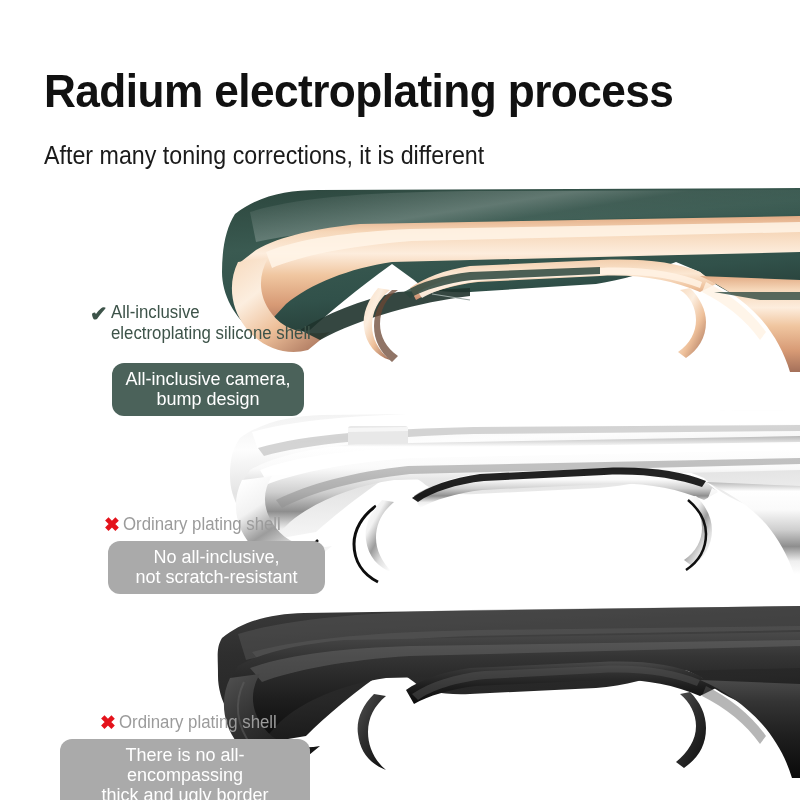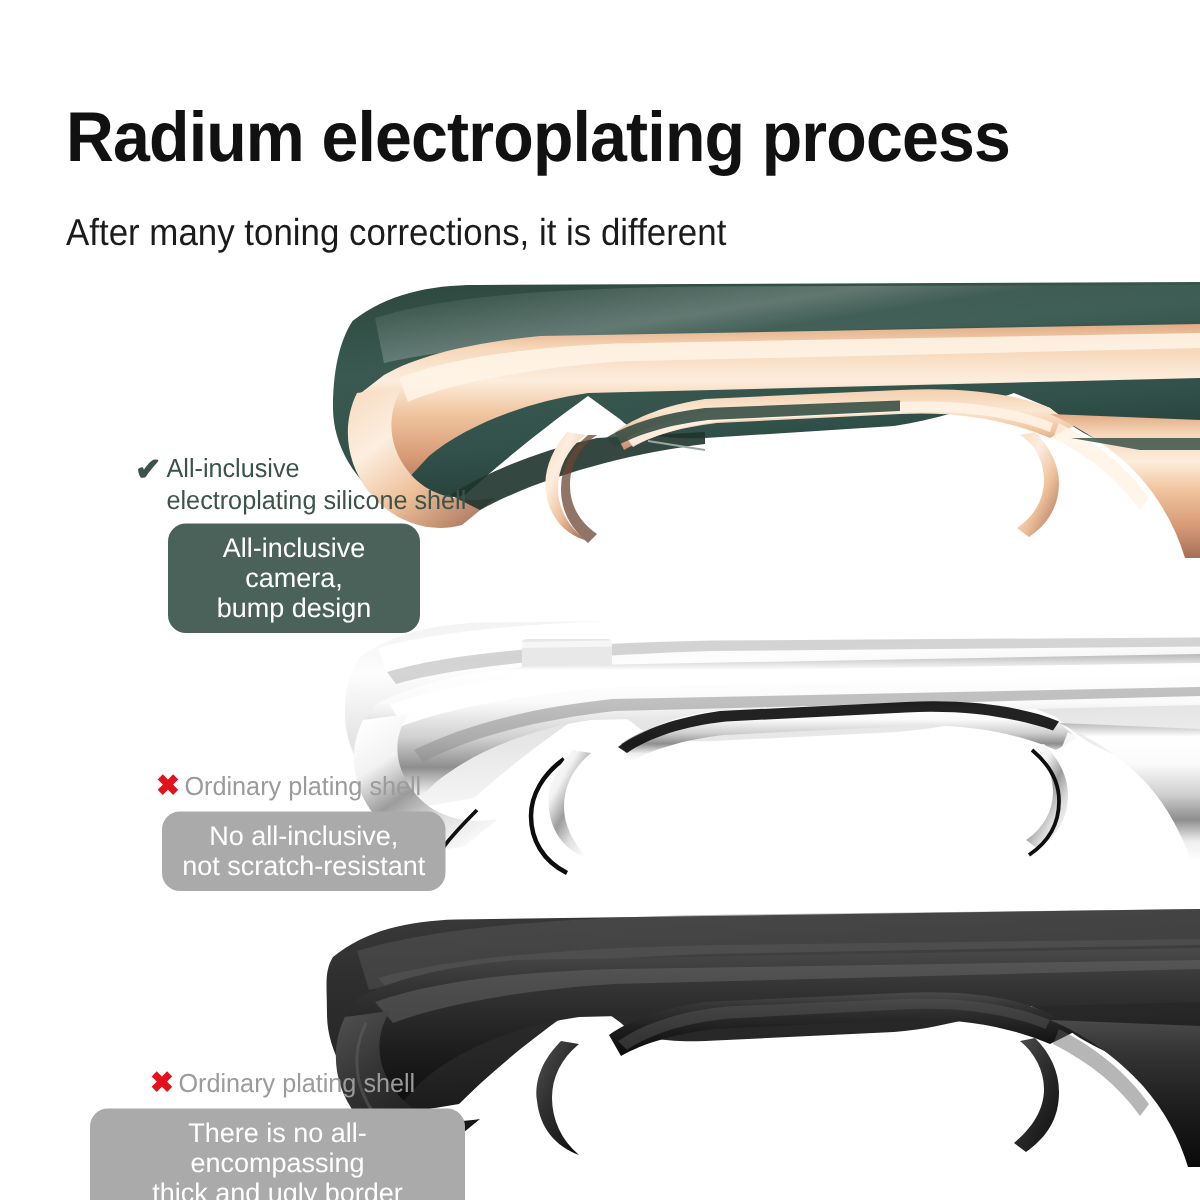--- a/index.html
+++ b/index.html
@@ -107,24 +107,24 @@
     text-align: center;
     padding: 6px 12px 7px 12px;
     white-space: pre-line;
     box-sizing: border-box;
   }
   .pill-green { background: #4b625a; }
   .pill-gray  { background: #aaaaaa; }
 
   
   #callout-1 { left: 90px;  top: 302px; }
-  #callout-1 .pill { margin-top: 5px; margin-left: 22px; width: 168px; }
+  #callout-1 .pill { margin-top: 19px; margin-left: 22px; width: 192px; }
 
   #callout-2 { left: 104px; top: 514px; }
-  #callout-2 .pill { margin-top: 6px; margin-left: 4px; width: 189px; }
+  #callout-2 .pill { margin-top: 6px; margin-left: 4px; width: 217px; }
 
   #callout-3 { left: 100px; top: 712px; }
   #callout-3 .pill { margin-top: 6px; margin-left: -40px; width: 250px; }
 </style>
 </head>
 <body>
 
 <div id="stage">
 
   <svg class="art" viewBox="0 0 800 800">

